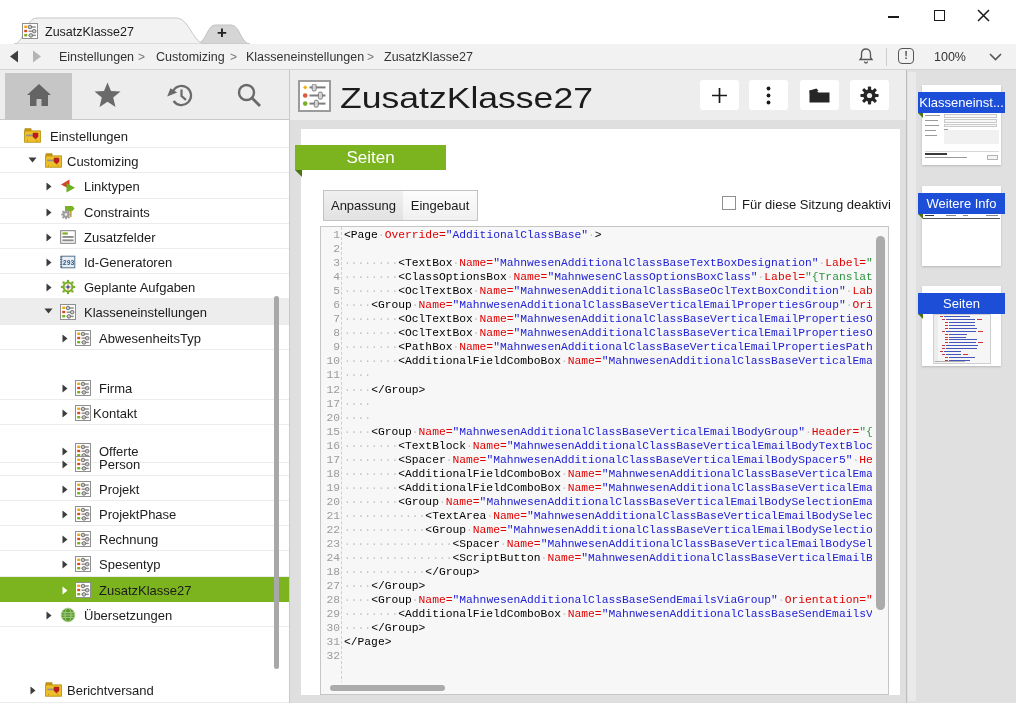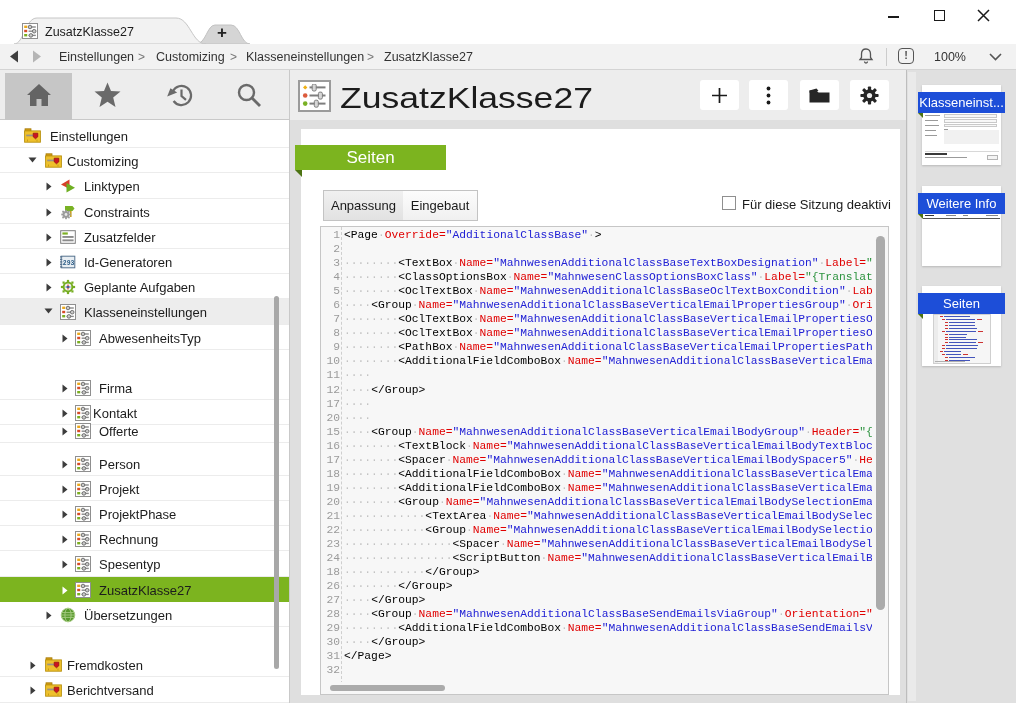--- a/index.html
+++ b/index.html
@@ -218,21 +218,20 @@
 <div class="cl"><b>16</b><span><i class="w">········</i><i class="t">&lt;TextBlock</i><i class="w">·</i><i class="a">Name=</i><i class="s">"MahnwesenAdditionalClassBaseVerticalEmailBodyTextBlock1"</i></span></div>
 <div class="cl"><b>17</b><span><i class="w">········</i><i class="t">&lt;Spacer</i><i class="w">·</i><i class="a">Name=</i><i class="s">"MahnwesenAdditionalClassBaseVerticalEmailBodySpacer5"</i><i class="w">·</i><i class="a">Height="10"</i></span></div>
 <div class="cl"><b>18</b><span><i class="w">········</i><i class="t">&lt;AdditionalFieldComboBox</i><i class="w">·</i><i class="a">Name=</i><i class="s">"MahnwesenAdditionalClassBaseVerticalEmailCombo2"</i></span></div>
 <div class="cl"><b>19</b><span><i class="w">········</i><i class="t">&lt;AdditionalFieldComboBox</i><i class="w">·</i><i class="a">Name=</i><i class="s">"MahnwesenAdditionalClassBaseVerticalEmailCombo3"</i></span></div>
 <div class="cl"><b>20</b><span><i class="w">········</i><i class="t">&lt;Group</i><i class="w">·</i><i class="a">Name=</i><i class="s">"MahnwesenAdditionalClassBaseVerticalEmailBodySelectionEmail"</i></span></div>
 <div class="cl"><b>21</b><span><i class="w">············</i><i class="t">&lt;TextArea</i><i class="w">·</i><i class="a">Name=</i><i class="s">"MahnwesenAdditionalClassBaseVerticalEmailBodySelection1"</i></span></div>
 <div class="cl"><b>22</b><span><i class="w">············</i><i class="t">&lt;Group</i><i class="w">·</i><i class="a">Name=</i><i class="s">"MahnwesenAdditionalClassBaseVerticalEmailBodySelection2"</i></span></div>
 <div class="cl"><b>23</b><span><i class="w">················</i><i class="t">&lt;Spacer</i><i class="w">·</i><i class="a">Name=</i><i class="s">"MahnwesenAdditionalClassBaseVerticalEmailBodySelSpacer"</i></span></div>
 <div class="cl"><b>24</b><span><i class="w">················</i><i class="t">&lt;ScriptButton</i><i class="w">·</i><i class="a">Name=</i><i class="s">"MahnwesenAdditionalClassBaseVerticalEmailButton1"</i></span></div>
 <div class="cl"><b>18</b><span><i class="w">············</i><i class="t">&lt;/Group&gt;</i></span></div>
-<div class="cl"><b>26</b><span><i class="w">········</i><i class="t">&lt;/Group&gt;</i></span></div>
 <div class="cl"><b>27</b><span><i class="w">····</i><i class="t">&lt;/Group&gt;</i></span></div>
 <div class="cl"><b>28</b><span><i class="w">····</i><i class="t">&lt;Group</i><i class="w">·</i><i class="a">Name=</i><i class="s">"MahnwesenAdditionalClassBaseSendEmailsViaGroup"</i><i class="w">·</i><i class="a">Orientation="Horizontal"</i></span></div>
 <div class="cl"><b>29</b><span><i class="w">········</i><i class="t">&lt;AdditionalFieldComboBox</i><i class="w">·</i><i class="a">Name=</i><i class="s">"MahnwesenAdditionalClassBaseSendEmailsVia1"</i></span></div>
 <div class="cl"><b>30</b><span><i class="w">····</i><i class="t">&lt;/Group&gt;</i></span></div>
 <div class="cl"><b>31</b><span><i class="t">&lt;/Page&gt;</i></span></div>
 <div class="cl"><b>32</b><span></span></div>
 </div>
 </div>
 <div class="abs" id="gutline"></div>
 <div class="abs" id="vsb"></div>
@@ -504,21 +503,21 @@
 <rect x="6.6" y="3.3" width="7.2" height="1.4" fill="#8a8a8a"></rect>
 <rect x="6.6" y="7.5" width="7.2" height="1.4" fill="#8a8a8a"></rect>
 <rect x="6.6" y="11.7" width="7.2" height="1.4" fill="#8a8a8a"></rect>
 <circle cx="8" cy="4" r="1.8" fill="#c9c9c9" stroke="#686868" stroke-width="0.9"></circle>
 <circle cx="12.2" cy="8.2" r="1.8" fill="#c9c9c9" stroke="#686868" stroke-width="0.9"></circle>
 <circle cx="8.9" cy="12.4" r="1.8" fill="#c9c9c9" stroke="#686868" stroke-width="0.9"></circle>
 </svg>
       </span>
       <span class="tlb" style="left:93px">Kontakt</span>
     </div>
-<div class="trow" style="top:295px">
+<div class="trow" style="top:315px">
       <svg class="arr" style="left:62px" width="6" height="9" viewBox="0 0 6 9">
         <path d="M0.5 0.5 L5.5 4.5 L0.5 8.5 Z" fill="#3c3c3c"></path>
       </svg>
       <span class="tic" style="left:75px">
         <svg width="16" height="16" viewBox="0 0 16 16">
 <rect x="0.5" y="0.5" width="15" height="15" fill="#fff" stroke="#8f8f8f"></rect>
 <rect x="2.2" y="2.6" width="3" height="2.4" fill="#eba81c"></rect>
 <rect x="2.2" y="6.8" width="3" height="2.4" fill="#d64b28"></rect>
 <rect x="2.2" y="11" width="3" height="2.4" fill="#7aaf1f"></rect>
 <rect x="6.6" y="3.3" width="7.2" height="1.4" fill="#8a8a8a"></rect>
@@ -660,46 +659,30 @@
 <circle cx="8" cy="8" r="6.8" fill="#58992d"></circle>
 <g stroke="#a8cc86" stroke-width="0.9" fill="none">
 <ellipse cx="8" cy="8" rx="3.1" ry="6.8"></ellipse>
 <ellipse cx="8" cy="8" rx="6.8" ry="6.8"></ellipse>
 <path d="M1.4 5.6 h13.2 M1.2 8 h13.6 M1.4 10.4 h13.2"></path>
 </g>
 </svg>
       </span>
       <span class="tlb" style="left:84px">Übersetzungen</span>
     </div>
-<div class="trow" style="top:529.2px">
+<div class="trow" style="top:554.4px">
       <svg class="arr" style="left:30px" width="6" height="9" viewBox="0 0 6 9">
         <path d="M0.5 0.5 L5.5 4.5 L0.5 8.5 Z" fill="#3c3c3c"></path>
       </svg>
       <span class="tic" style="left:45px">
         <svg width="17" height="15" viewBox="0 0 17 15">
 <rect x="1" y="0.8" width="6" height="4" fill="#cf9a12" stroke="#a87c0a" stroke-width="0.8"></rect>
 <rect x="0.6" y="2.9" width="15.8" height="11.3" fill="#eec02c" stroke="#b8900e" stroke-width="0.9"></rect>
 <rect x="2.2" y="6.6" width="7" height="1.7" fill="#9a9286"></rect>
 <path d="M9.2 5.2 h4.6 v3.6 l-2.3 2 l-2.3 -2 z" fill="#cc1420" stroke="#8c0d14" stroke-width="0.7"></path>
 <rect x="3" y="11.5" width="1" height="2" fill="#c89c16"></rect>
 <rect x="12.5" y="11.5" width="1" height="2" fill="#c89c16"></rect>
 </svg>
       </span>
-      <span class="tlb" style="left:67px">Fremdkosten</span>
-    </div>
-<div class="trow" style="top:554.4px">
-      <svg class="arr" style="left:30px" width="6" height="9" viewBox="0 0 6 9">
-        <path d="M0.5 0.5 L5.5 4.5 L0.5 8.5 Z" fill="#3c3c3c"></path>
-      </svg>
-      <span class="tic" style="left:45px">
-        <svg width="17" height="15" viewBox="0 0 17 15">
-<rect x="1" y="0.8" width="6" height="4" fill="#cf9a12" stroke="#a87c0a" stroke-width="0.8"></rect>
-<rect x="0.6" y="2.9" width="15.8" height="11.3" fill="#eec02c" stroke="#b8900e" stroke-width="0.9"></rect>
-<rect x="2.2" y="6.6" width="7" height="1.7" fill="#9a9286"></rect>
-<path d="M9.2 5.2 h4.6 v3.6 l-2.3 2 l-2.3 -2 z" fill="#cc1420" stroke="#8c0d14" stroke-width="0.7"></path>
-<rect x="3" y="11.5" width="1" height="2" fill="#c89c16"></rect>
-<rect x="12.5" y="11.5" width="1" height="2" fill="#c89c16"></rect>
-</svg>
-      </span>
       <span class="tlb" style="left:67px">Berichtversand</span>
     </div>
 </div>
 <div class="abs" id="treesb"></div>
 
 </body></html>

